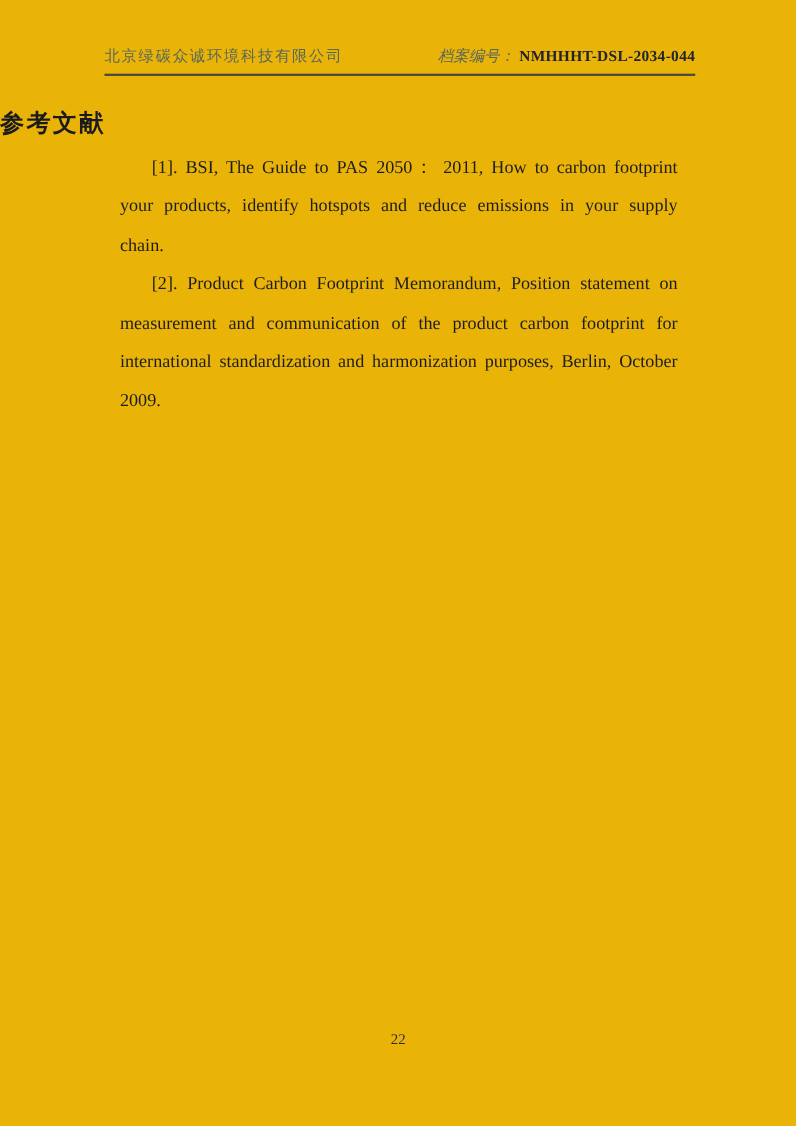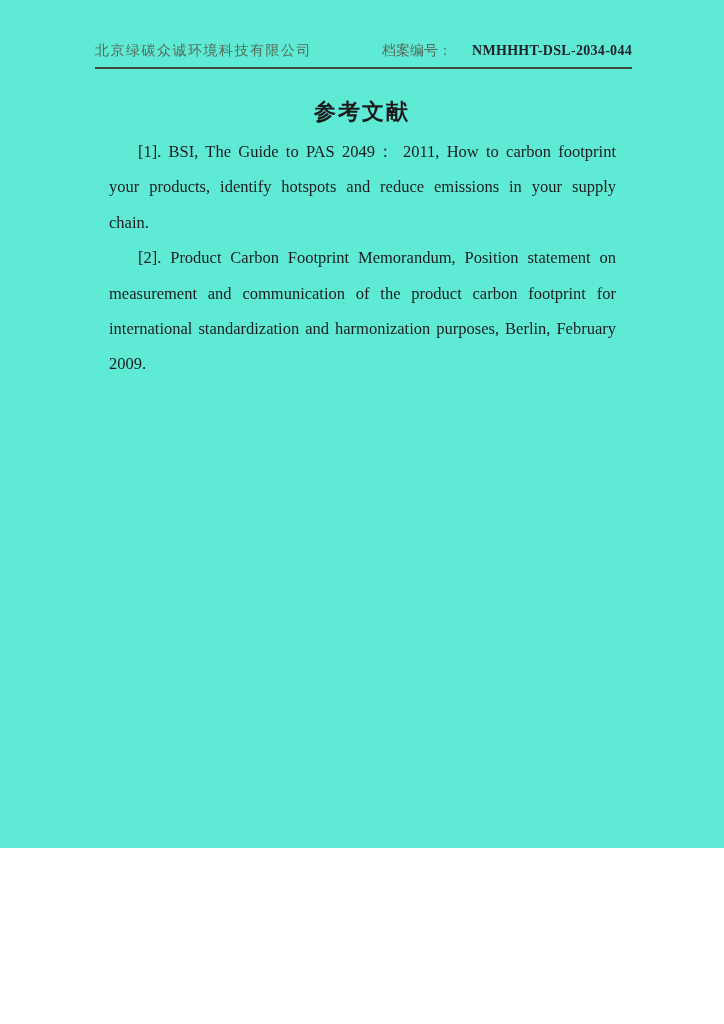--- a/index.html
+++ b/index.html
@@ -1,20 +1,20 @@
 <!DOCTYPE html>
 <html><head>
 <meta charset="utf-8">
 <style>
   html, body { margin: 0; padding: 0; background: #ffffff; }
   .page {
     position: relative;
     width: 724px;
-    height: 848px;
-    background: #5eead4;
+    height: 1024px;
+    background: #eab308;
     font-family: "Liberation Serif", serif;
     overflow: hidden;
   }
   
   .header {
     position: absolute;
     left: 95px;
     top: 42px;
     width: 537px;
     display: flex;
@@ -27,34 +27,35 @@
   .company-name {
     color: #57695a;
     letter-spacing: 1.5px;
     white-space: nowrap;
   }
   .archive {
     white-space: nowrap;
   }
   .archive-label {
     color: #57695a;
-    margin-right: 20px;
+    margin-right: 4px;
+    font-style: italic;
   }
   .archive-number {
     color: #21242e;
     font-weight: bold;
     letter-spacing: 0.3px;
   }
   
   .doc-title {
     position: absolute;
     top: 97px;
     left: 0;
     width: 724px;
-    text-align: center;
+    text-align: left;
     font-size: 22px;
     font-weight: bold;
     letter-spacing: 2px;
     color: #1b1b1d;
   }
   
   .references {
     position: absolute;
     left: 109px;
     top: 134px;
@@ -88,19 +89,19 @@
   <div class="header">
     <span class="company-name">北京绿碳众诚环境科技有限公司</span>
     <span class="archive">
       <span class="archive-label">档案编号：</span><span class="archive-number">NMHHHT-DSL-2034-044</span>
     </span>
   </div>
 
   <div class="doc-title">参考文献</div>
 
   <div class="references">
-    <p>[1]. BSI, The Guide to PAS 2049： 2011, How to carbon footprint your products, identify hotspots and reduce emissions in your supply chain.</p>
-    <p>[2]. Product Carbon Footprint Memorandum, Position statement on measurement and communication of the product carbon footprint for international standardization and harmonization purposes, Berlin, February 2009.</p>
+    <p>[1]. BSI, The Guide to PAS 2050： 2011, How to carbon footprint your products, identify hotspots and reduce emissions in your supply chain.</p>
+    <p>[2]. Product Carbon Footprint Memorandum, Position statement on measurement and communication of the product carbon footprint for international standardization and harmonization purposes, Berlin, October 2009.</p>
   </div>
 
   <div class="page-number">22</div>
 
 </div>
 
 </body></html>

